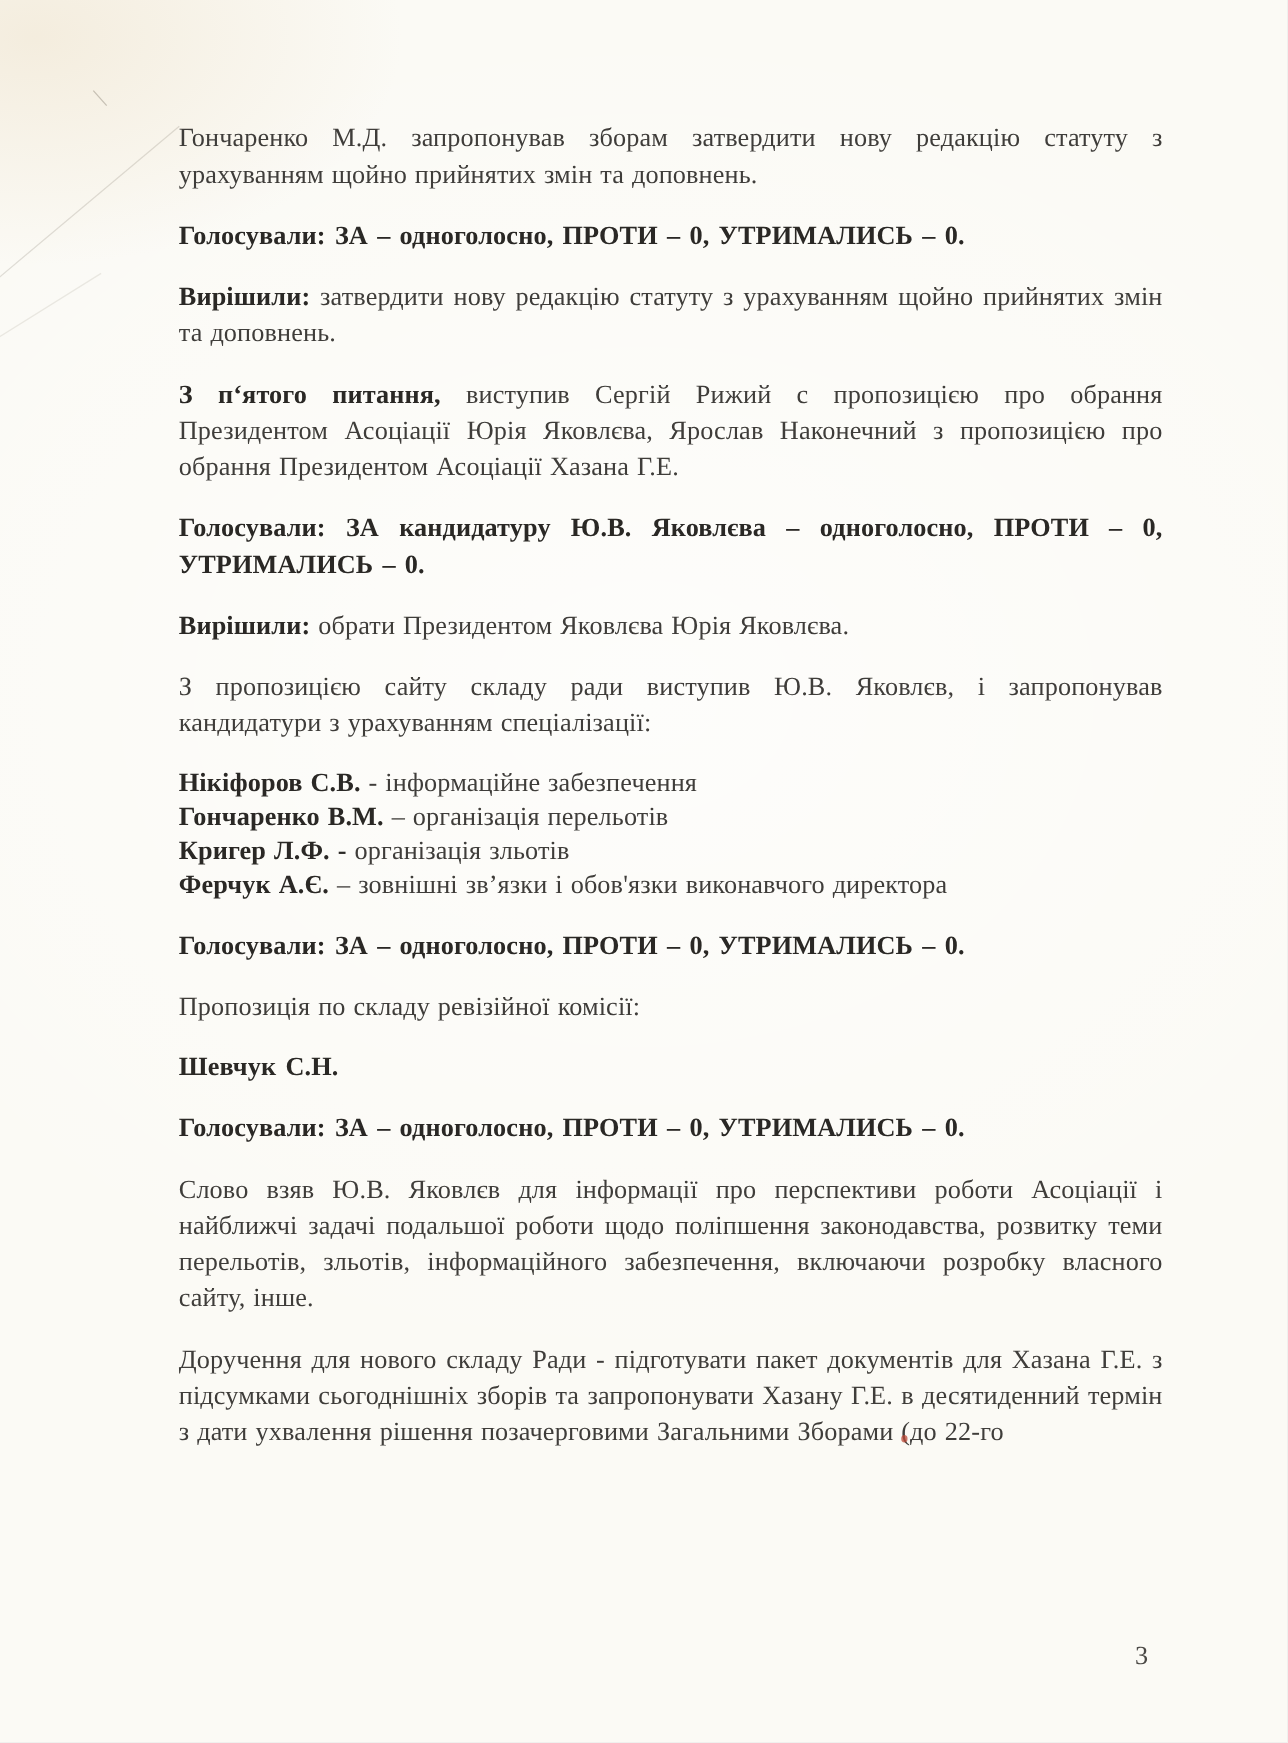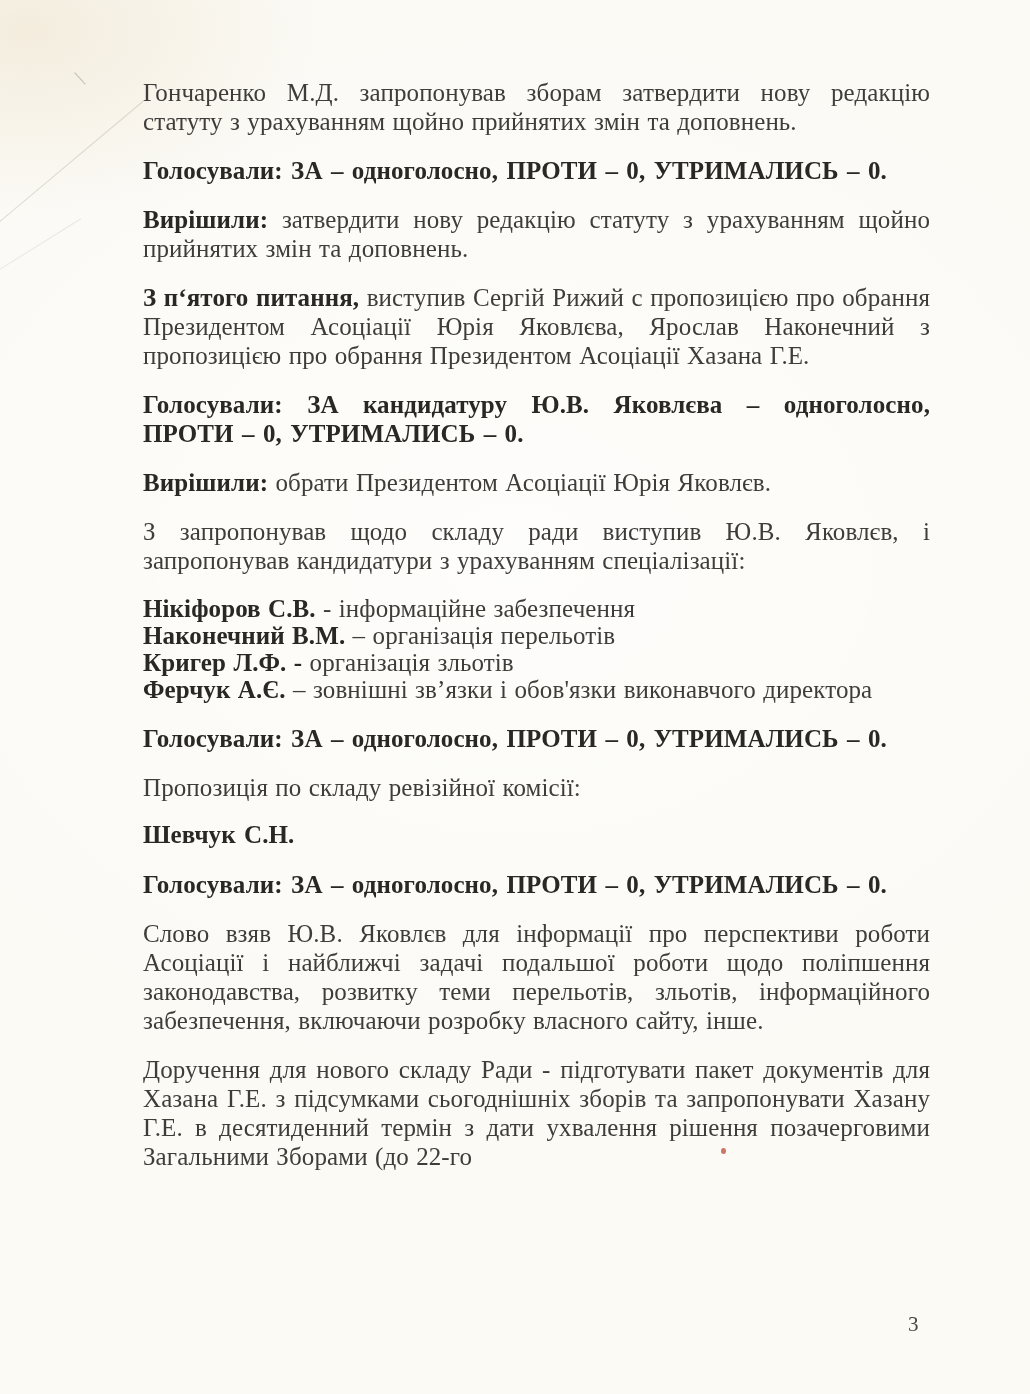--- a/index.html
+++ b/index.html
@@ -38,23 +38,23 @@
   .crease-3 {
     position: absolute;
     left: -30px; top: 250px;
     width: 120px; height: 1px;
     background: rgba(130,120,100,0.14);
     transform: rotate(-32deg);
   }
   .content {
     position: absolute;
     left: 143px;
-    top: 78px;
+    top: 96px;
     width: 787px;
-    font-size: 25px;
+    font-size: 21px;
     line-height: 29px;
   }
   .para {
     margin: 0 0 20px 0;
     text-align: justify;
     text-align-last: left;
     word-spacing: 1px;
     letter-spacing: 0.1px;
   }
   .para b, .bold {
@@ -108,33 +108,33 @@
     </p>
 
     <p class="para gap-lg">
       <b>З п‘ятого питання,</b><span> виступив Сергій Рижий с пропозицією про обрання Президентом Асоціації Юрія Яковлєва, Ярослав Наконечний з пропозицією про обрання Президентом Асоціації Хазана Г.Е.</span>
     </p>
 
     <p class="para bold">Голосували: ЗА кандидатуру Ю.В. Яковлєва – одноголосно, ПРОТИ – 0, УТРИМАЛИСЬ – 0.</p>
 
 
     <p class="para">
-      <b>Вирішили:</b><span> обрати Президентом Асоціації Юрія Яковлєв.</span>
+      <b>Вирішили:</b><span> обрати Президентом Яковлєва Юрія Яковлєва.</span>
     </p>
 
     <p class="para">
-      <span>З запропонував щодо складу ради виступив Ю.В. Яковлєв, і запропонував кандидатури з урахуванням спеціалізації:</span>
+      <span>З пропозицією сайту складу ради виступив Ю.В. Яковлєв, і запропонував кандидатури з урахуванням спеціалізації:</span>
     </p>
 
     <div class="para cand-list">
       <div>
         <b>Нікіфоров С.В.</b><span> - інформаційне забезпечення</span>
       </div>
       <div>
-        <b>Наконечний В.М.</b><span> – організація перельотів</span>
+        <b>Гончаренко В.М.</b><span> – організація перельотів</span>
       </div>
       <div>
         <b>Кригер Л.Ф. -</b><span> організація зльотів</span>
       </div>
       <div>
         <b>Ферчук А.Є.</b><span> – зовнішні зв’язки і обов'язки виконавчого директора</span>
       </div>
     </div>
 
     <p class="para bold">Голосували: ЗА – одноголосно, ПРОТИ – 0, УТРИМАЛИСЬ – 0.</p>

